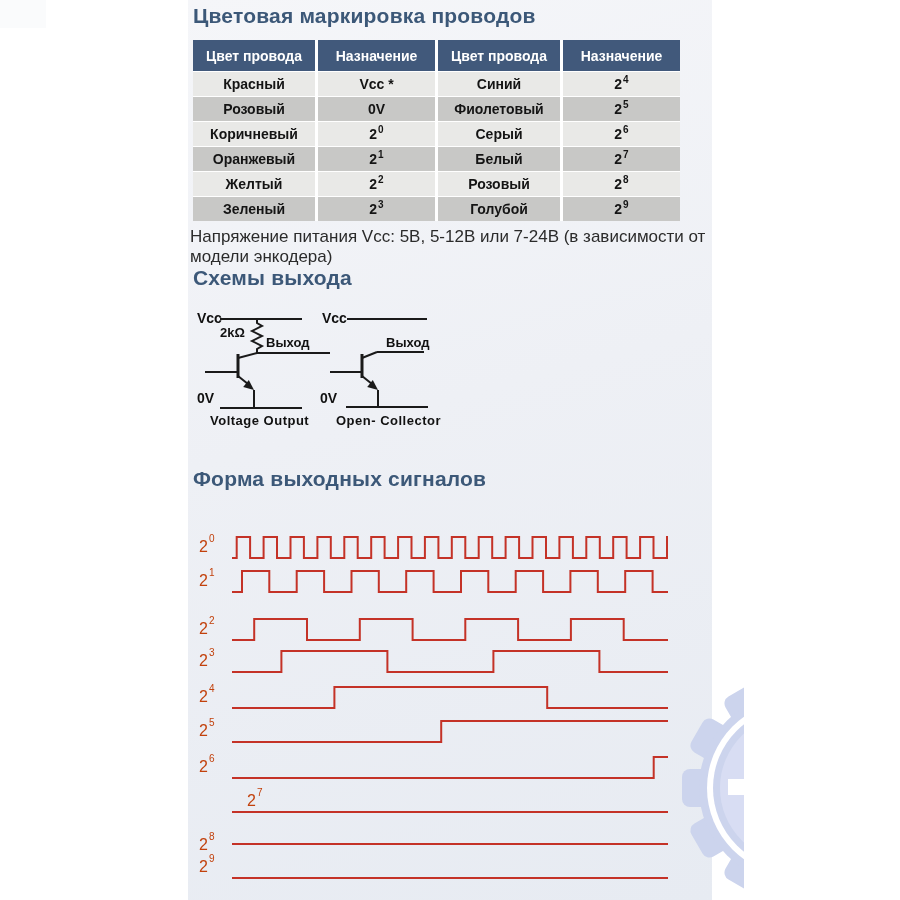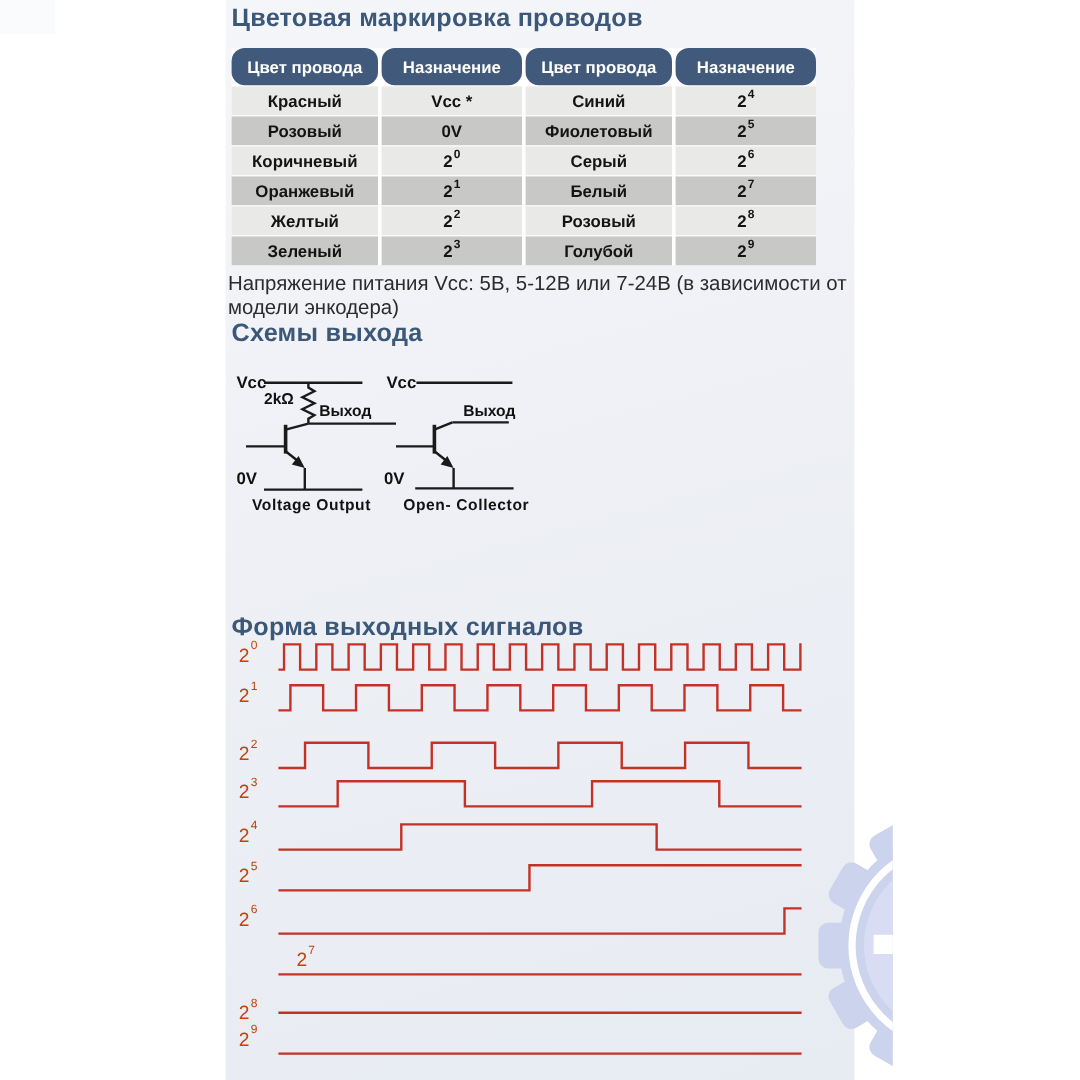--- a/index.html
+++ b/index.html
@@ -5,26 +5,26 @@
   html,body{margin:0;padding:0;}
   .page{position:relative;width:744px;height:900px;overflow:hidden;background:#ffffff;
         font-family:"Liberation Sans",sans-serif;}
   .corner-artifact{position:absolute;left:0;top:0;width:46px;height:28px;background:#fafbfc;}
   .content-bg{position:absolute;left:188px;top:0;width:524px;height:900px;
         background:linear-gradient(165deg,#f5f6f9 0%,#eef0f5 45%,#e7ebf2 100%);}
   .sec-title{position:absolute;left:193px;font-size:21px;line-height:25px;font-weight:bold;
         color:#3c5878;letter-spacing:.2px;white-space:nowrap;}
   .title-1{top:3px;}
   .title-2{top:265px;}
-  .title-3{top:466px;white-space:normal;width:510px;margin-top:44px;}
+  .title-3{top:466px;white-space:normal;width:510px;}
   
   .wire-table{position:absolute;left:193px;top:40px;display:grid;
         grid-template-columns:122px 117px 122px 117px;gap:1px 3px;background:#ffffff;}
   .hcell{height:31px;background:#41597b;color:#ffffff;font-weight:bold;font-size:14px;
-        display:flex;align-items:center;justify-content:center;white-space:nowrap;border-radius:11px;}
+        display:flex;align-items:center;justify-content:center;white-space:nowrap;}
   .cell{height:24px;display:flex;align-items:center;justify-content:center;
         font-size:14px;font-weight:bold;color:#141414;}
   .cell.light{background:#e9e9e7;}
   .cell.dark{background:#c8c8c6;}
   .cell sup,.wave-label sup{font-size:10px;line-height:1;position:relative;top:-4px;margin-left:1px;}
   .note{position:absolute;left:190px;top:227px;width:520px;font-size:17px;color:#2b2b2b;}
   
   .circuits{position:absolute;left:190px;top:300px;}
   .circuits text{fill:#111111;}
   

